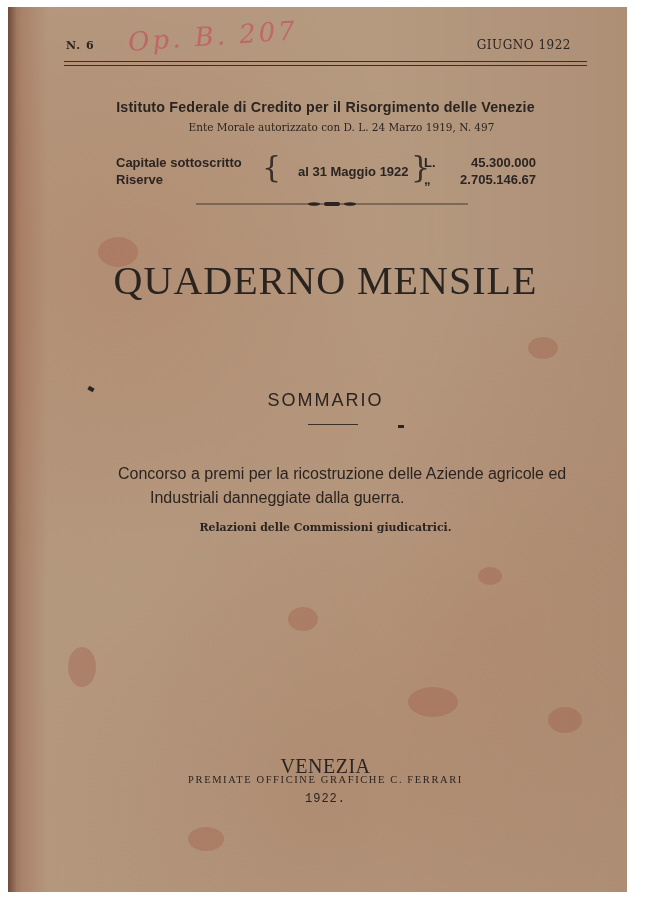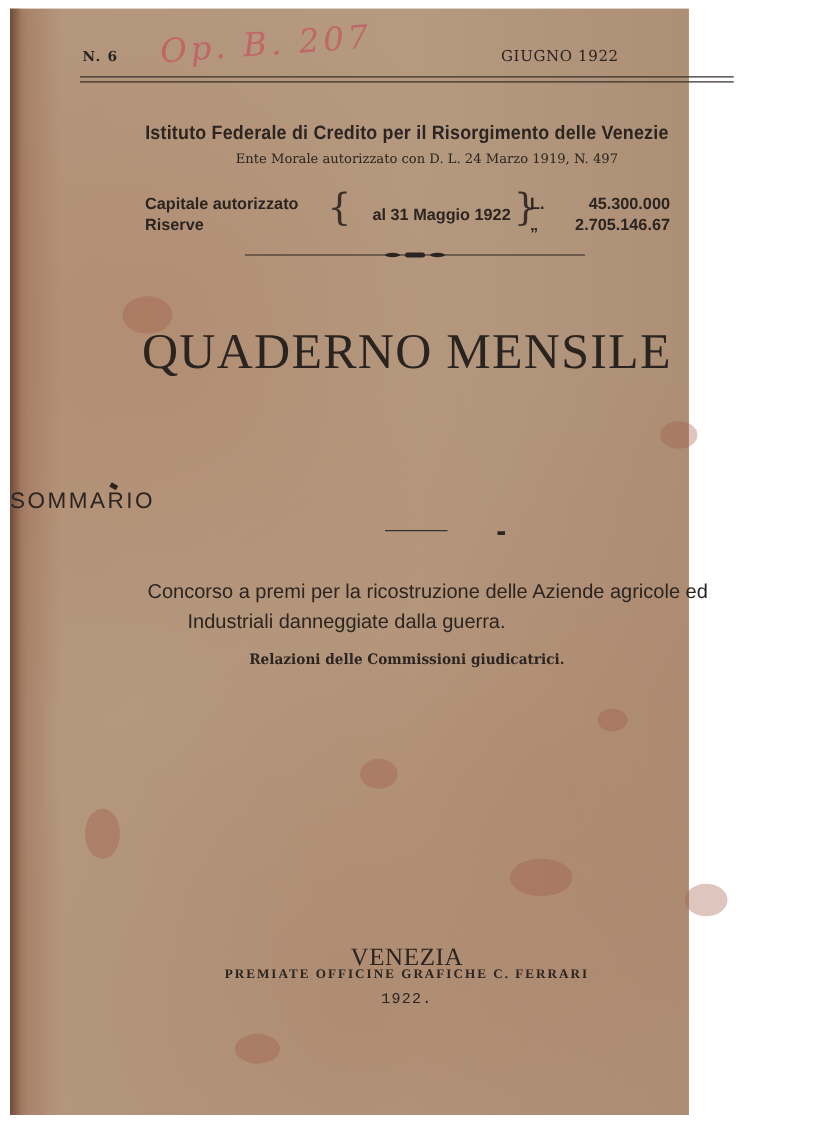--- a/index.html
+++ b/index.html
@@ -2,21 +2,21 @@
 <html><head>
   <meta charset="utf-8">
   <style>
     html, body { margin: 0; padding: 0; }
     body {
       width: 651px; height: 900px; background: #ffffff;
       position: relative; overflow: hidden;
       font-family: "DejaVu Serif", serif;
     }
     .page {
-      position: absolute; left: 8px; top: 7px; width: 543px; height: 885px;
+      position: absolute; left: 8px; top: 7px; width: 619px; height: 885px;
       background: #b3967c;
       background-image:
         radial-gradient(circle at 20% 30%, rgba(170,110,80,0.25) 0, rgba(170,110,80,0) 40%),
         radial-gradient(circle at 80% 70%, rgba(170,110,80,0.2) 0, rgba(170,110,80,0) 45%),
         radial-gradient(circle at 50% 90%, rgba(150,95,70,0.2) 0, rgba(150,95,70,0) 35%),
         linear-gradient(90deg, #8f6a52 0px, #a9836a 14px, #b4987e 40px, #b59a80 60%, #ad8f76 100%);
       color: #2b2420;
     }
     .spine {
       position: absolute; left: 0; top: 0; width: 8px; height: 100%;
@@ -59,37 +59,37 @@
     }
     .amounts div { display: flex; justify-content: space-between; }
     .ornament { left: 188px; top: 193px; width: 272px; height: 8px; }
 
     .title {
       left: 0; width: 635px; top: 250px; text-align: center;
       font-family: "Liberation Serif", serif; font-size: 40px; letter-spacing: 1px;
       color: #2a2420;
     }
     .sommario {
-      left: 0; width: 635px; top: 383px; text-align: left;
+      left: 0; width: 635px; top: 383px; text-align: center;
       font-family: "Liberation Sans", sans-serif; font-size: 18px; letter-spacing: 2px;
     }
     .som-rule { left: 300px; top: 417px; width: 50px; border-top: 1px solid #3a302a; }
     .contents1 {
       left: 63px; top: 455px; font-family: "Liberation Sans", sans-serif; font-size: 16px;
       line-height: 24px; width: 520px; margin-left: 47px;
     }
     .contents1 .l2 { padding-left: 32px; }
     .relazioni {
       left: 0; width: 635px; top: 513px; text-align: center;
       font-family: "DejaVu Serif", serif; font-weight: bold; font-size: 11.5px;
       transform: scaleX(0.95);
     }
     .imprint { left: 0; width: 635px; text-align: center; }
     .city { top: 748px; font-family: Liberation Serif, serif; font-size: 20px; letter-spacing: 0.5px; }
-    .printer { top: 767px; font-family: "Liberation Serif", serif; font-size: 10.5px; letter-spacing: 1.6px; font-weight: bold; }
+    .printer { top: 767px; font-family: "Liberation Serif", serif; font-size: 10.5px; letter-spacing: 1.6px; font-weight: normal; }
     .year { top: 785px; font-family: Liberation Mono, monospace; font-size: 12px; letter-spacing: 1px; }
     .mark { background: #2b2420; }
   </style>
 </head>
 <body>
 
 <div class="page">
   <div class="spine"></div>
 
   <div class="stain" style="left:90px;top:230px;width:40px;height:30px;"></div>
@@ -103,21 +103,21 @@
 
   <div class="abs issue-no">N. 6</div>
   <div class="abs stamp">Op. B. 207</div>
   <div class="abs date">GIUGNO 1922</div>
   <div class="abs hr-double"></div>
 
   <div class="abs institute">Istituto Federale di Credito per il Risorgimento delle Venezie</div>
   <div class="abs ente">Ente Morale autorizzato con D. L. 24 Marzo 1919, N. 497</div>
 
   <div class="abs capital">
-    <div>Capitale autorizzato</div>
+    <div>Capitale sottoscritto</div>
     <div>Riserve</div>
   </div>
   <div class="abs brace brace1">{</div>
   <div class="abs asof">al 31 Maggio 1922</div>
   <div class="abs brace brace2">}</div>
   <div class="abs amounts">
     <div>
       <span>L.</span>
       <span>45.300.000</span>
     </div>

